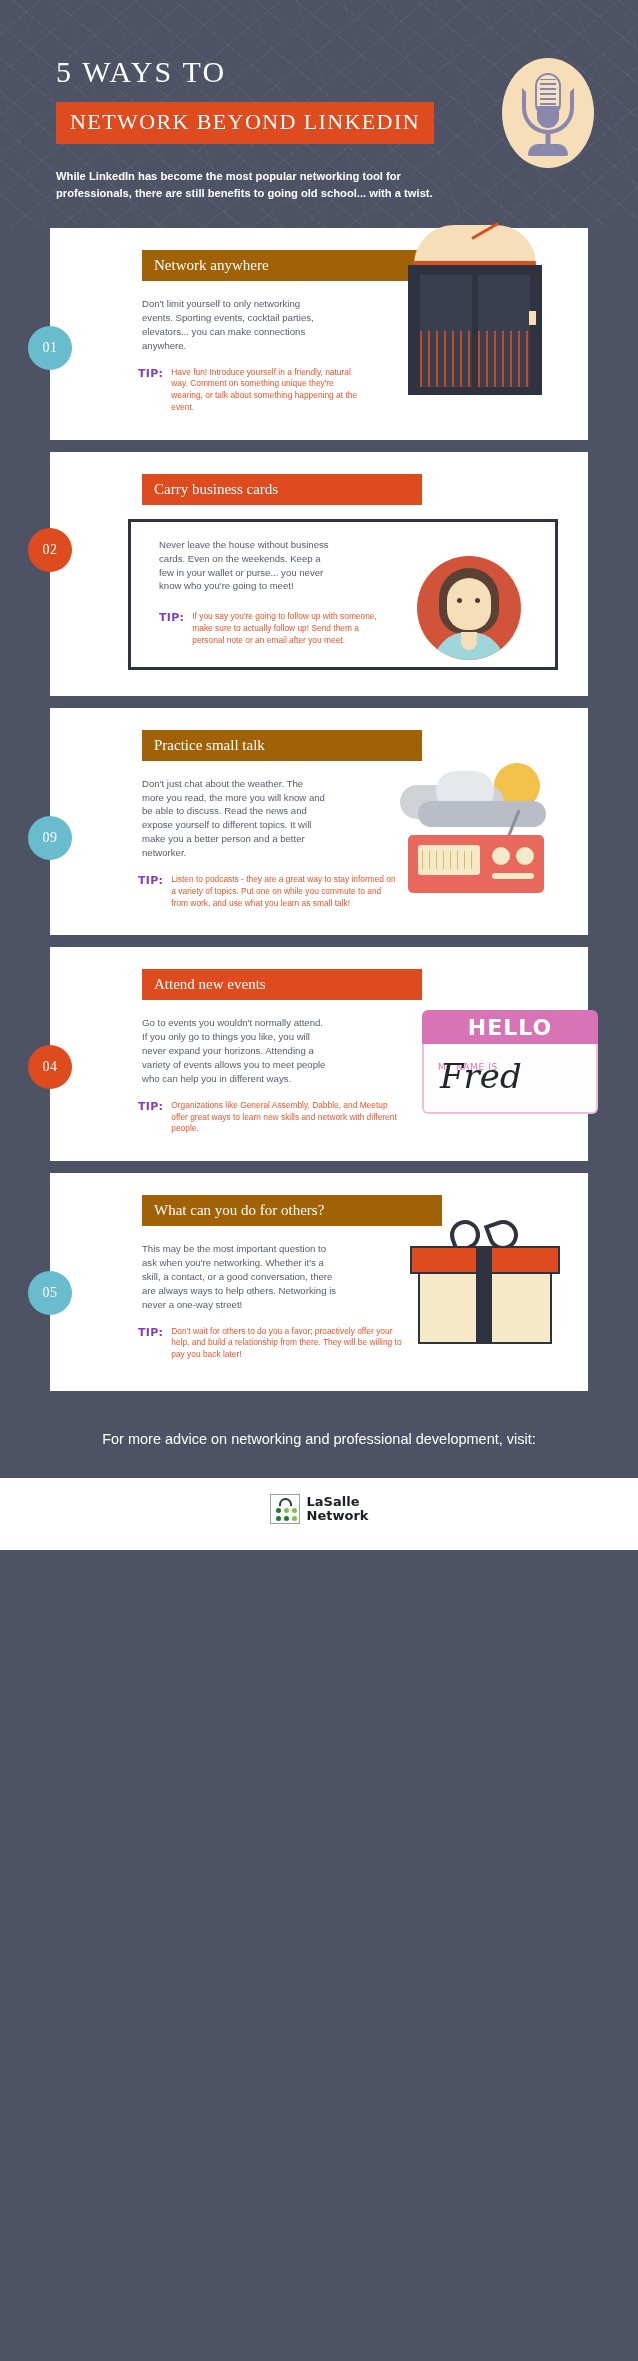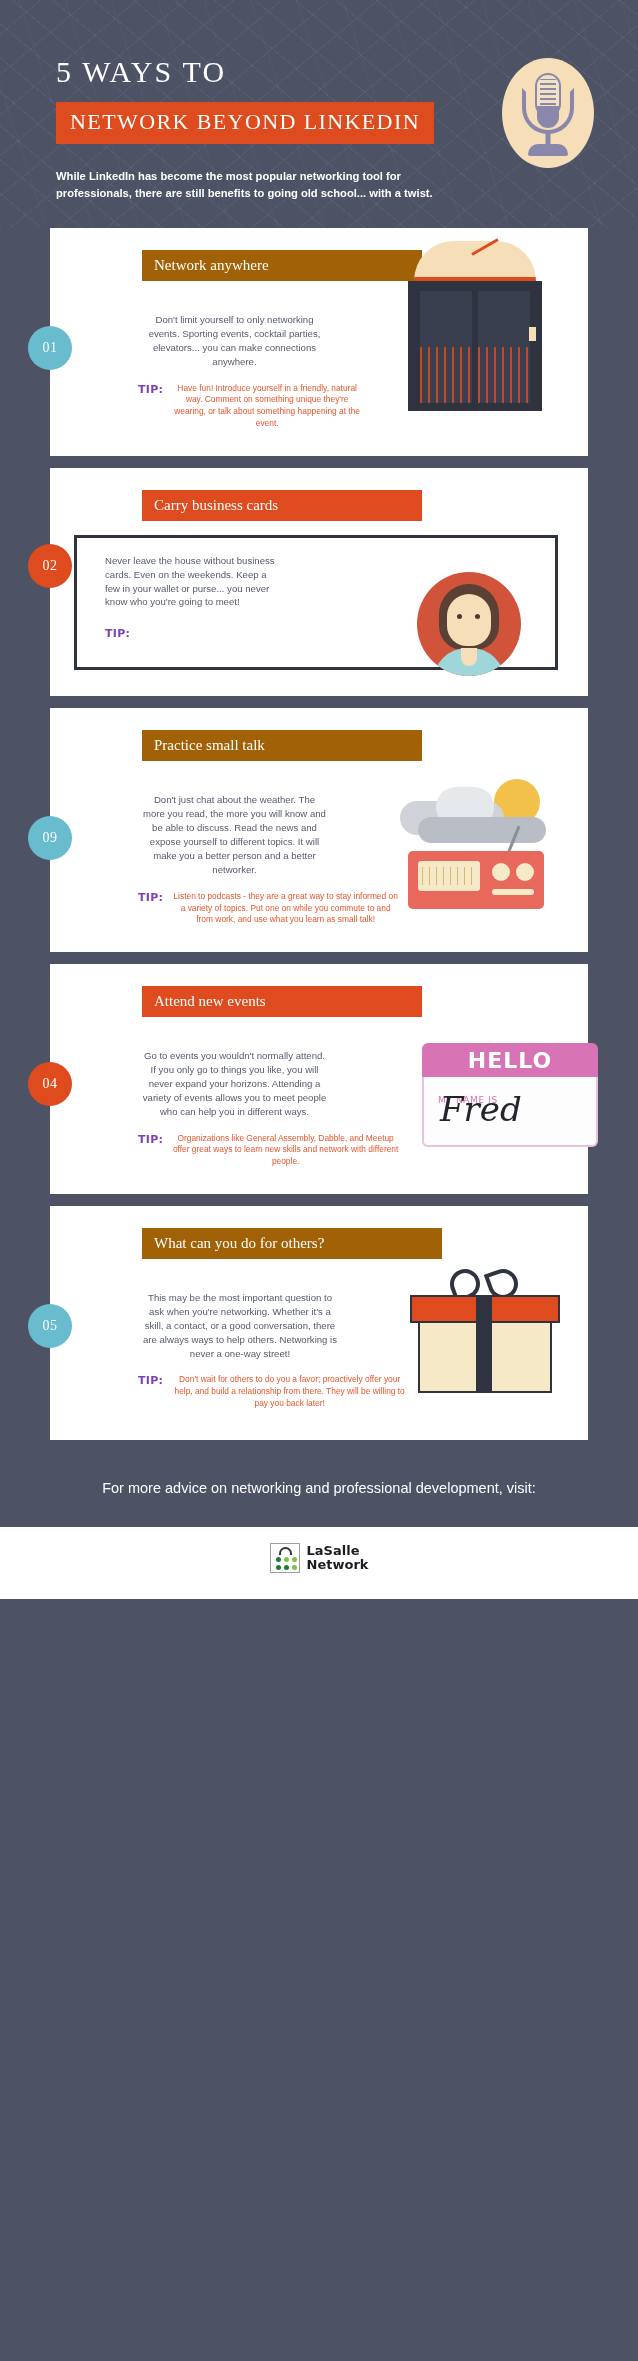--- a/index.html
+++ b/index.html
@@ -141,21 +141,21 @@
     min-width: 280px;
   }
   .head-band.teal { background: #a16207; }
   .head-band.orange { background: #dd4b1e; }
   .head-band-text {
     font-family: "Liberation Serif", serif;
     font-size: 15px;
     color: #ffffff;
   }
 
-  .body-row { position: relative; margin-top: 32px; text-align: center; }
+  .body-row { position: relative; margin-top: 16px; }
   .body-text {
     width: 185px;
     margin-left: 92px;
     font-size: 9.6px;
     line-height: 1.45;
     color: #565b6e;
   }
   .tip-row {
     display: flex;
     margin-left: 88px;
@@ -172,23 +172,23 @@
     font-family: "DejaVu Sans", sans-serif;
   }
   .tip-text {
     font-size: 8.4px;
     line-height: 1.4;
     color: #e8562c;
   }
 
   
   .framed {
-    margin: 14px 30px 0 24px;
+    margin: 14px 30px 0 78px;
     border: 3px solid #2f3340;
-    padding: 16px 14px 27px 28px;
+    padding: 16px 14px 20px 28px;
     position: relative;
   }
   .framed .body-text { margin-left: 0; width: 172px; }
   .framed .tip-row { margin-left: 0; margin-top: 18px; width: 220px; }
 
   
   .art { position: absolute; }
 
   
   .elevator { right: 34px; top: 18px; width: 160px; height: 170px; }
@@ -434,20 +434,21 @@
 
     <div class="card" style="padding-bottom:26px;">
       <div class="badge orange" style="top:76px;">02</div>
       <div class="head-band orange">
         <span class="head-band-text">Carry business cards</span>
       </div>
       <div class="framed">
         <div class="body-text">Never leave the house without business cards. Even on the weekends. Keep a few in your wallet or purse... you never know who you're going to meet!</div>
         <div class="tip-row">
           <span class="tip-label">TIP:</span>
+          <span class="tip-text">If you say you're going to follow up with someone, make sure to actually follow up! Send them a personal note or an email after you meet.</span>
         </div>
         <div class="art avatar-wrap">
           <div class="avatar-circle">
             <div class="av-hair"></div>
             <div class="av-face"></div>
             <div class="av-eye-l"></div>
             <div class="av-eye-r"></div>
             <div class="av-body"></div>
             <div class="av-collar"></div>
           </div>

